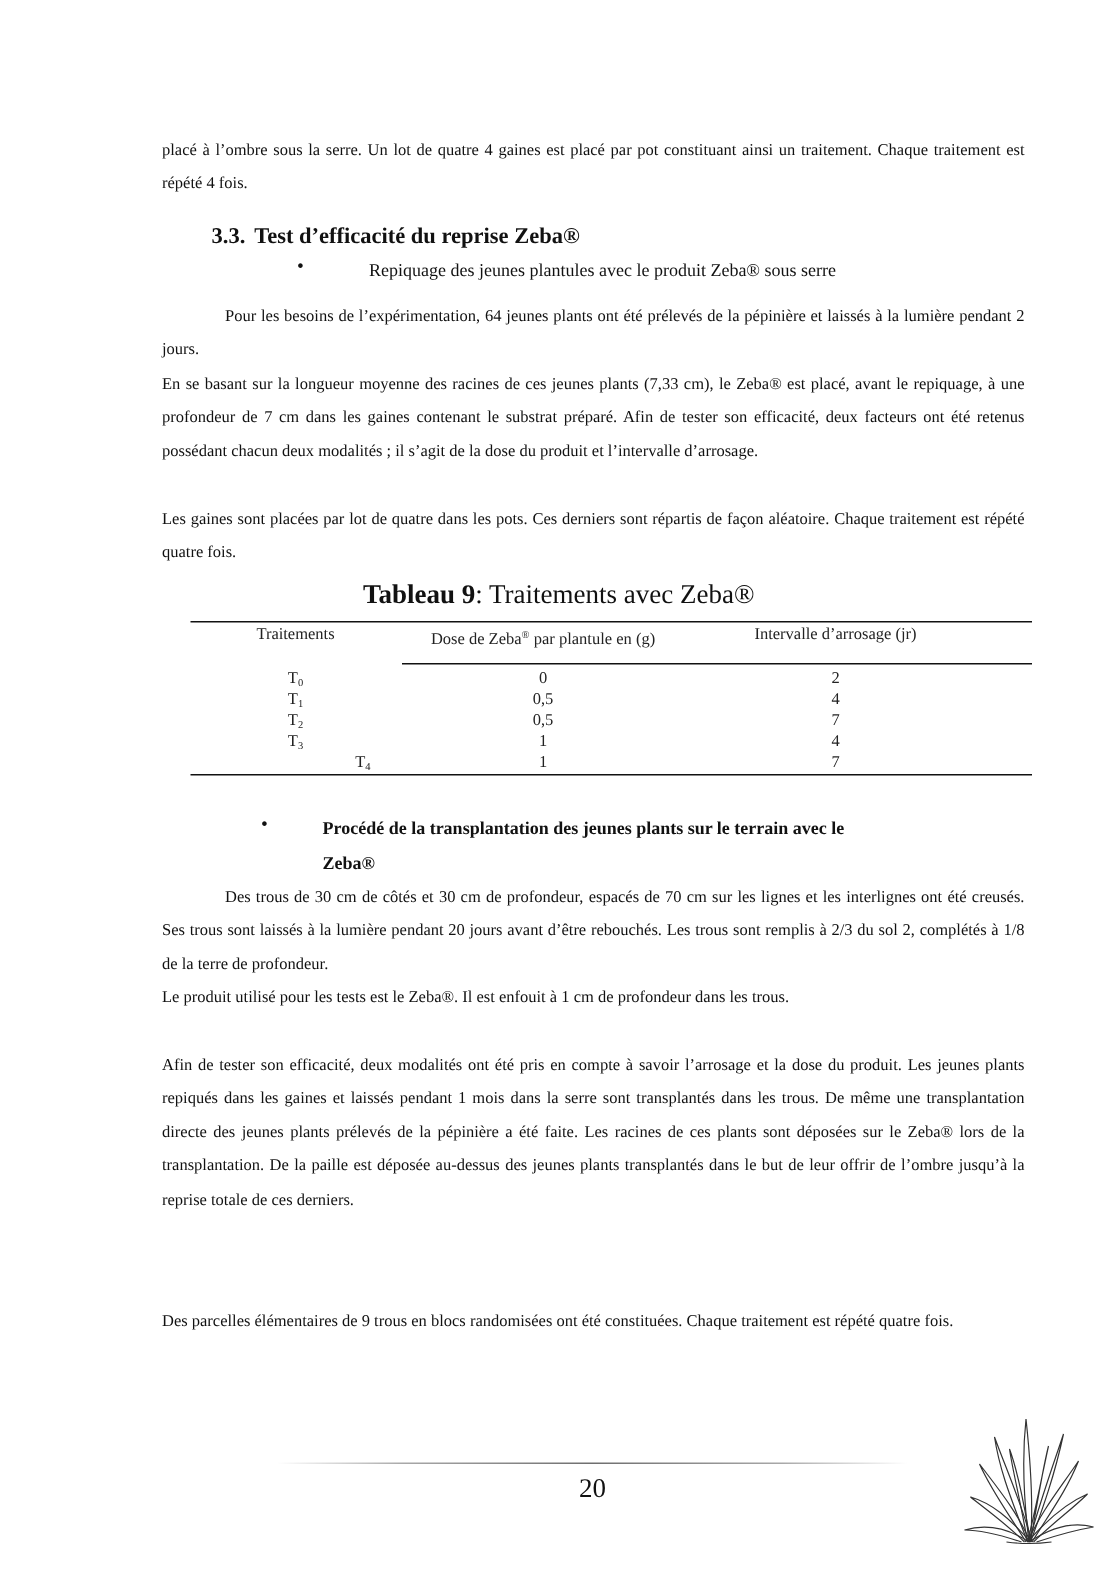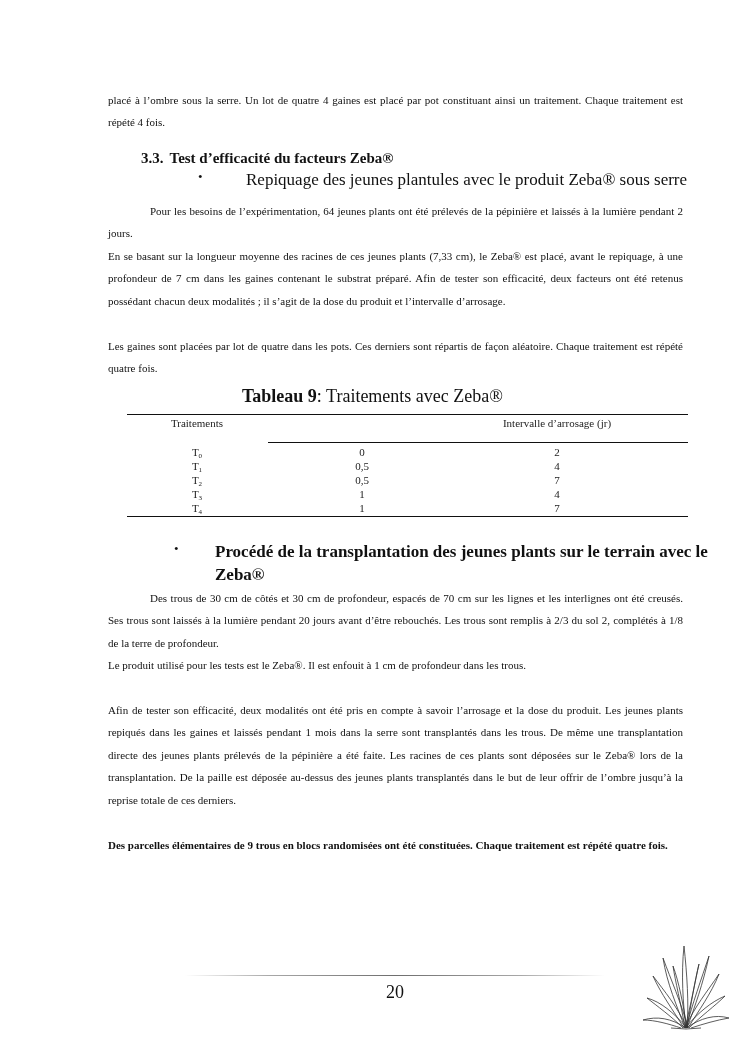--- a/index.html
+++ b/index.html
@@ -3,21 +3,21 @@
 <meta charset="utf-8">
 <style>
   html, body { margin: 0; padding: 0; background: #ffffff; }
   body { width: 745px; height: 1053px; position: relative; overflow: hidden;
          font-family: "Liberation Serif", "DejaVu Serif", serif; color: #111; }
   .p { position: absolute; left: 108px; width: 575px; font-size: 11px; line-height: 22.4px;
        text-align: justify; margin: 0; }
   .p.indent { text-indent: 42px; }
   .heading { position: absolute; left: 130px; top: 150px; font-size: 15px; font-weight: bold; margin: 0; }
   .heading .num { margin-right: 6px; margin-left: 11px; }
-  .bullet-row { position: absolute; font-size: 17px; line-height: 22px; }
+  .bullet-row { position: absolute; font-size: 12px; line-height: 22px; }
   .bullet-dot { position: absolute; font-size: 13px; }
   .caption { position: absolute; top: 386px; left: 0; width: 745px; text-align: center; font-size: 18px; }
   .caption b { font-weight: bold; }
   .table-wrap { position: absolute; left: 127px; top: 414px; width: 561px; height: 103px; font-size: 11px; color: #222; }
   .rule { position: absolute; height: 1px; background: #111; }
   .cell { position: absolute; text-align: center; line-height: 14.2px; }
   .col0 { left: 20px; width: 100px; }
   .col1 { left: 130px; width: 210px; }
   .col2 { left: 345px; width: 170px; }
   sub { font-size: 7px; vertical-align: -2px; }
@@ -26,39 +26,40 @@
     background: linear-gradient(to right, rgba(120,120,120,0) 0%, rgba(110,110,110,0.6) 20%, #6e6e6e 50%, rgba(110,110,110,0.6) 80%, rgba(120,120,120,0) 100%); }
   .page-num { position: absolute; top: 982px; left: 360px; width: 70px; text-align: center; font-size: 18px; }
   .plant { position: absolute; left: 641px; top: 944px; width: 90px; height: 86px; }
 </style>
 </head>
 <body>
 
 <p class="p" style="top:89px;">placé à l’ombre sous la serre. Un lot de quatre 4 gaines est placé par pot constituant ainsi un traitement. Chaque traitement est répété 4 fois.</p>
 
 <h3 class="heading">
-  <span class="num">3.3.</span><span>Test d’efficacité du facteurs Zeba®</span>
+  <span class="num">3.3.</span><span>Test d’efficacité du reprise Zeba®</span>
 </h3>
 
 <div>
   <span class="bullet-dot" style="left:198px; top:169px;">•</span>
   <span class="bullet-row" style="left:246px; top:169px;">Repiquage des jeunes plantules avec le produit Zeba® sous serre</span>
 </div>
 
 <p class="p indent" style="top:200px;">Pour les besoins de l’expérimentation, 64 jeunes plants ont été  prélevés de la pépinière et laissés à la lumière pendant 2 jours.</p>
 <p class="p" style="top:245px;">En se basant sur la longueur moyenne des racines de ces jeunes plants (7,33 cm), le Zeba® est placé, avant le repiquage, à une profondeur de 7 cm dans les gaines contenant le substrat préparé. Afin de tester son efficacité, deux facteurs ont été retenus possédant chacun deux modalités ; il s’agit de la dose du produit et l’intervalle d’arrosage.</p>
 <p class="p" style="top:335px;">Les gaines sont placées par lot de quatre dans les pots. Ces derniers sont répartis de façon aléatoire. Chaque traitement est répété quatre fois.</p>
 
 <div class="caption">
   <b>Tableau 9</b><span>: Traitements avec Zeba®</span>
 </div>
 
 <div class="table-wrap">
   <div class="rule" style="top:0; left:0; width:561px;"></div>
   <div class="cell col0" style="top:2px;">Traitements</div>
+  <div class="cell col1" style="top:2px;"><span>Dose de Zeba</span><sup>®</sup><span> par plantule en (g)</span></div>
   <div class="cell col2" style="top:2px;">Intervalle d’arrosage (jr)</div>
   <div class="rule" style="top:28px; left:141px; width:420px;"></div>
 
   <div>
     <div class="cell col0" style="top:31px;"><span>T</span><sub>0</sub></div>
     <div class="cell col1" style="top:31px;">0</div>
     <div class="cell col2" style="top:31px;">2</div>
   </div>
   <div>
     <div class="cell col0" style="top:45px;"><span>T</span><sub>1</sub></div>
@@ -69,37 +70,37 @@
     <div class="cell col0" style="top:59px;"><span>T</span><sub>2</sub></div>
     <div class="cell col1" style="top:59px;">0,5</div>
     <div class="cell col2" style="top:59px;">7</div>
   </div>
   <div>
     <div class="cell col0" style="top:73px;"><span>T</span><sub>3</sub></div>
     <div class="cell col1" style="top:73px;">1</div>
     <div class="cell col2" style="top:73px;">4</div>
   </div>
   <div>
-    <div class="cell col0" style="top:87px;"><span>T</span><sub>4</sub></div>
+    <div class="cell col0" style="top:87px;text-align:right;"><span>T</span><sub>4</sub></div>
     <div class="cell col1" style="top:87px;">1</div>
     <div class="cell col2" style="top:87px;">7</div>
   </div>
   <div class="rule" style="top:102px; left:0; width:561px;"></div>
 </div>
 
 <div>
   <span class="bullet-dot" style="left:174px; top:541px;">•</span>
   <span class="bullet-row" style="left:215px; top:541px; font-weight:bold;">Procédé de la transplantation des jeunes plants sur le terrain avec le</span>
   <span class="bullet-row" style="left:215px; top:564px; font-weight:bold;">Zeba®</span>
 </div>
 
 <p class="p indent" style="top:587px;">Des trous de 30 cm de côtés et 30 cm de profondeur, espacés de 70 cm sur les lignes et les interlignes ont été creusés. Ses trous sont laissés à la lumière pendant 20 jours avant d’être rebouchés. Les trous sont remplis à 2/3 du sol 2, complétés à 1/8 de la terre de profondeur.</p>
 <p class="p" style="top:654px;">Le produit utilisé pour les tests est le Zeba®. Il est enfouit à 1 cm de profondeur dans les trous.</p>
 <p class="p" style="top:699px;">Afin de tester son efficacité, deux modalités ont été pris en compte à savoir l’arrosage et la dose du produit. Les jeunes plants repiqués dans les gaines et laissés pendant 1 mois dans la serre sont transplantés dans les trous. De même une transplantation directe des jeunes plants prélevés de la pépinière a été faite. Les racines de ces plants sont déposées sur le Zeba® lors de la transplantation. De la paille est déposée au-dessus des jeunes plants transplantés dans le but de leur offrir de l’ombre jusqu’à la reprise totale de ces derniers.</p>
-<p class="p" style="top:834px;font-weight:bold;">Des parcelles élémentaires de 9 trous en blocs randomisées ont été constituées. Chaque traitement est répété quatre fois.</p>
+<p class="p" style="top:870px;">Des parcelles élémentaires de 9 trous en blocs randomisées ont été constituées. Chaque traitement est répété quatre fois.</p>
 
 <div class="footer-line"></div>
 <div class="page-num">20</div>
 
 <svg class="plant" viewBox="0 0 90 86" fill="none" stroke="#333" stroke-width="0.8">
   <path d="M45 84 C42 60 40 30 43 2 C46 30 48 60 46 84"></path>
   <path d="M44 84 C36 62 26 40 22 14 C30 36 40 58 47 84"></path>
   <path d="M46 84 C54 62 62 40 68 12 C60 36 52 58 45 84"></path>
   <path d="M43 84 C32 66 20 50 12 32 C24 48 36 62 46 84"></path>
   <path d="M47 84 C58 66 70 50 78 30 C66 48 54 62 44 84"></path>

